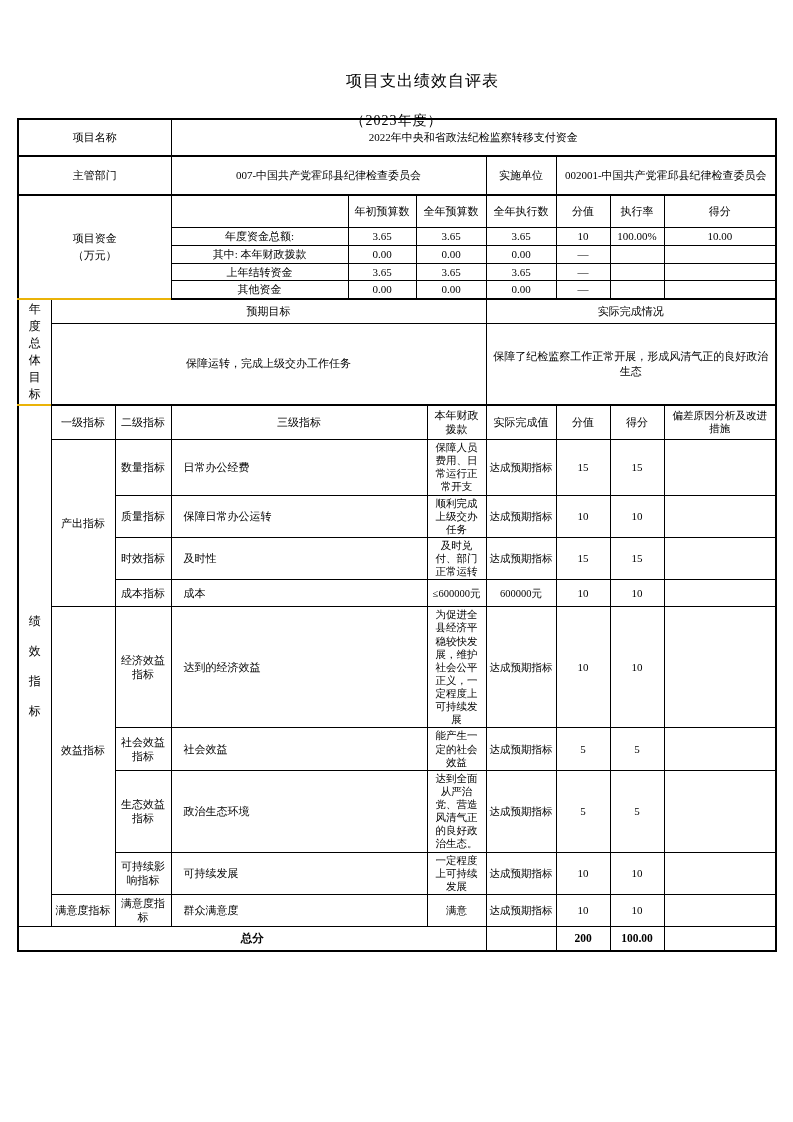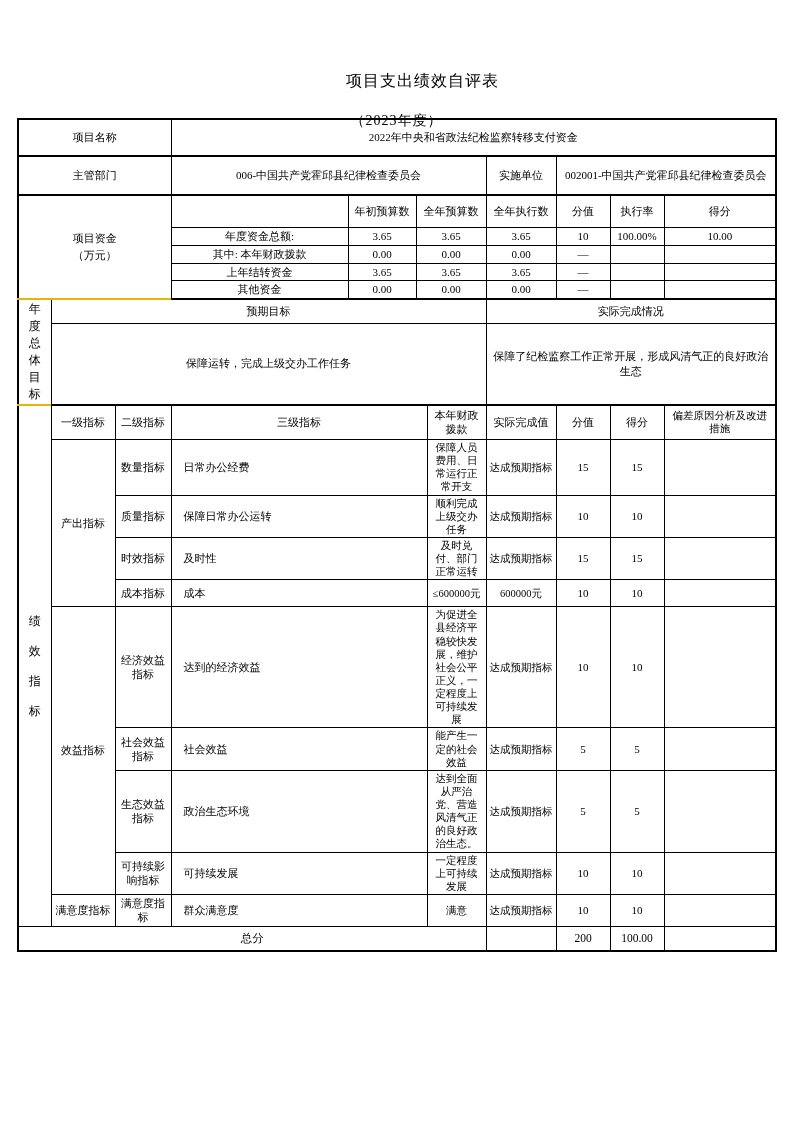--- a/index.html
+++ b/index.html
@@ -24,21 +24,21 @@
   td{
     border:1px solid #000;
     padding:1px 3px;
     text-align:center;vertical-align:middle;
     font-size:11px;line-height:1.32;
     overflow:hidden;word-break:break-all;
   }
   td.left{text-align:left;padding-left:12px;}
   td.small{font-size:10.5px;line-height:1.25;}
   td.nowrap{white-space:nowrap;padding:1px 0;}
-  td.bold{font-weight:normal;font-size:11.5px;text-align:center;}
+  td.bold{font-weight:bold;font-size:11.5px;text-align:center;}
   tr.sep2 td{border-bottom:2px solid #000;}
   tr.top2 td{border-top:2px solid #eab308;}
   .vtext{width:1em;margin:0 auto;font-size:12px;text-align:center;}
   .lh17{line-height:17px;}
   .lh30{line-height:30px;}
   .fundlabel div{line-height:1.5;}
 </style>
 </head>
 <body>
 
@@ -65,21 +65,21 @@
     </colgroup>
 
     <tbody>
         <tr class="sep2" style="height:37px">
       <td colspan="3">项目名称</td>
       <td colspan="8">2022年中央和省政法纪检监察转移支付资金</td>
     </tr>
 
     <tr class="sep2" style="height:39px">
       <td colspan="3">主管部门</td>
-      <td colspan="4">006-中国共产党霍邱县纪律检查委员会</td>
+      <td colspan="4">007-中国共产党霍邱县纪律检查委员会</td>
       <td>实施单位</td>
       <td colspan="3" class="nowrap">002001-中国共产党霍邱县纪律检查委员会</td>
     </tr>
 
     <tr style="height:32px">
       <td colspan="3" rowspan="5" class="fundlabel">
         <div>项目资金</div>
         <div>（万元）</div>
       </td>
       <td></td>

